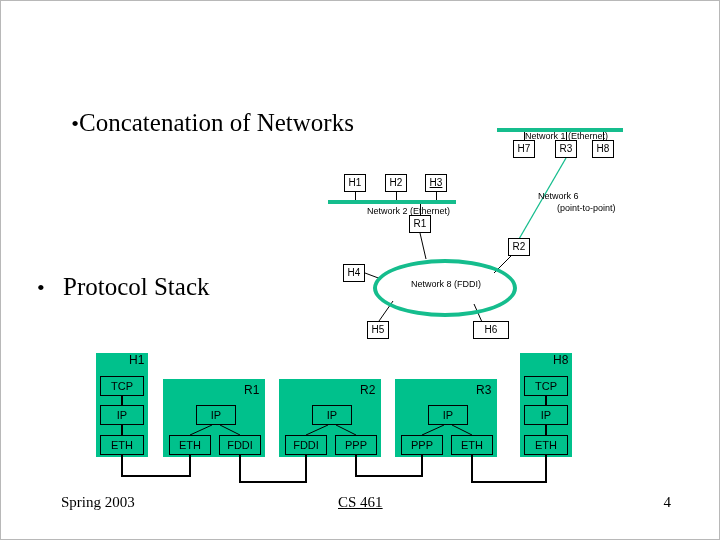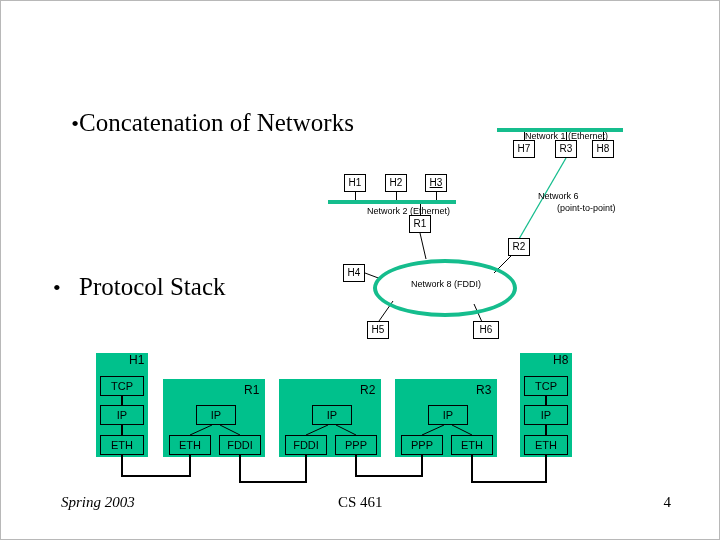--- a/index.html
+++ b/index.html
@@ -37,21 +37,21 @@
     font-family: "Liberation Serif", "DejaVu Serif", serif;
     white-space: nowrap;
   }
   .bullet .dot {
     display: inline-block;
     width: 26px;
     font-size: 22px;
     vertical-align: baseline;
   }
   #bullet-1 { left: 52px; top: 108px; text-align: right; }
-  #bullet-2 { left: 52px; top: 272px; }
+  #bullet-2 { left: 36px; top: 272px; }
 
   
   .node {
     position: absolute;
     border: 1px solid #000000;
     background: #ffffff;
     color: #000000;
     font-family: "Liberation Sans", "DejaVu Sans", sans-serif;
     font-size: 10px;
     line-height: 1;
@@ -135,22 +135,22 @@
   .link.h { height: 2px; }
 
   
   .footer {
     position: absolute;
     bottom: 28px;
     color: #000000;
     font-size: 15px;
     font-family: "Liberation Serif", "DejaVu Serif", serif;
   }
-  #footer-left  { left: 60px; font-style: italic; }
-  #footer-center{ left: 337px; }
+  #footer-left  { left: 60px; }
+  #footer-center{ left: 337px; text-decoration: underline; }
   #footer-right { right: 48px; }
 </style>
 </head>
 <body>
 
 <div id="slide">
 
 
   <div class="bullet" id="bullet-1">
     <span class="dot">•</span><span>Concatenation of Networks</span>
@@ -195,21 +195,21 @@
   <div class="vline" style="left:435px; top:191px; height:8px;"></div>
   <div class="netbar" style="left:327px; top:199px; width:128px;"></div>
   <div class="netlabel" style="left:334px; top:205px;margin-left:32px;">Network 2 (Ethernet)</div>
   <div class="vline" style="left:419px; top:203px; height:11px;"></div>
   <div class="node" style="left:408px; top:214px; width:22px; height:18px;">R1</div>
 
   <div class="ellipse" style="left:372px; top:258px; width:136px; height:50px;"></div>
   <div class="netlabel" style="left:410px; top:278px;">Network 8 (FDDI)</div>
   <div class="node" style="left:342px; top:263px; width:22px; height:18px;">H4</div>
   <div class="node" style="left:366px; top:320px; width:22px; height:18px;">H5</div>
-  <div class="node" style="left:472px; top:320px; width:26px; height:18px;">H6</div>
+  <div class="node" style="left:472px; top:320px; width:36px; height:18px;">H6</div>
 
   <div class="stackbox" style="left:95px; top:352px; width:52px; height:104px;"></div>
   <div class="stacklabel" style="left:128px; top:352px;">H1</div>
   <div class="proto" style="left:99px; top:375px; width:44px; height:20px;">TCP</div>
   <div class="proto" style="left:99px; top:404px; width:44px; height:20px;">IP</div>
   <div class="proto" style="left:99px; top:434px; width:44px; height:20px;">ETH</div>
   <div class="link v" style="left:120px; top:395px; height:9px;"></div>
   <div class="link v" style="left:120px; top:424px; height:10px;"></div>
 
   <div class="stackbox" style="left:162px; top:378px; width:102px; height:78px;"></div>

